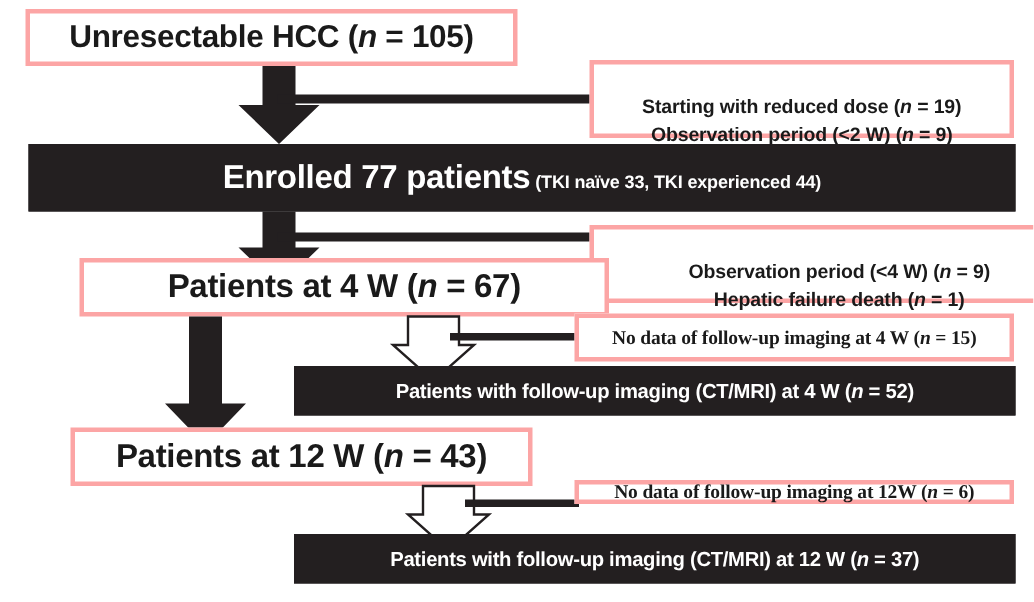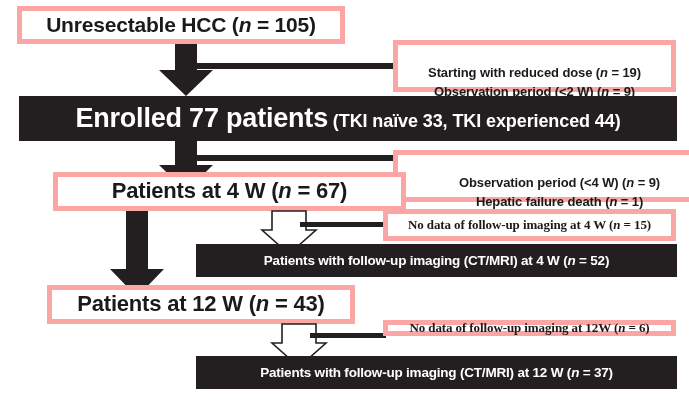--- a/index.html
+++ b/index.html
@@ -24,21 +24,21 @@
     position: absolute;
     box-sizing: border-box;
     display: flex;
     align-items: center;
     justify-content: center;
     line-height: 1.12;
     white-space: nowrap;
   }
   .node.white {
     background: #ffffff;
-    border: 5px solid #fca5a5;
+    border: 3px solid #fca5a5;
     color: #1a1a1a;
     justify-content: center;
   }
   .node.black {
     background: #231f20;
     border: 1px solid #231f20;
     color: #ffffff;
   }
   .node.stacked {
     display: block;
@@ -87,21 +87,21 @@
 
   <div class="hline" style="left:185px; top:63px; width:212px; height:6px;"></div>
 
   <div class="node white stacked t-sub" style="left:393px; top:40px; width:283px; height:52px;">
     <span class="line"><span>Starting with reduced dose (</span><span class="ital">n</span><span> = 19)</span></span>
     <span class="line"><span>Observation period (&lt;2 W) (</span><span class="ital">n</span><span> = 9)</span></span>
   </div>
 
   <div class="node black" style="left:19px; top:96px; width:658px; height:45px;">
     <span>
-      <span class="t-big" style="font-size:27px;">Enrolled 77 patients</span><span class="t-sub" style="font-size:18px;"> (TKI naïve 33, TKI experienced 44)</span>
+      <span class="t-big" style="font-size:22px;">Enrolled 77 patients</span><span class="t-sub" style="font-size:12px;"> (TKI naïve 33, TKI experienced 44)</span>
     </span>
   </div>
 
   <div class="arrow-black" style="left:152px; top:141px; width:68px; height:50px;">
     <svg width="68" height="50" viewBox="0 0 68 50">
       <polygon points="23,0 45,0 45,24 61,24 34,50 7,24 23,24" fill="#231f20"></polygon>
     </svg>
   </div>
 
   <div class="hline" style="left:185px; top:155px; width:212px; height:6px;"></div>

